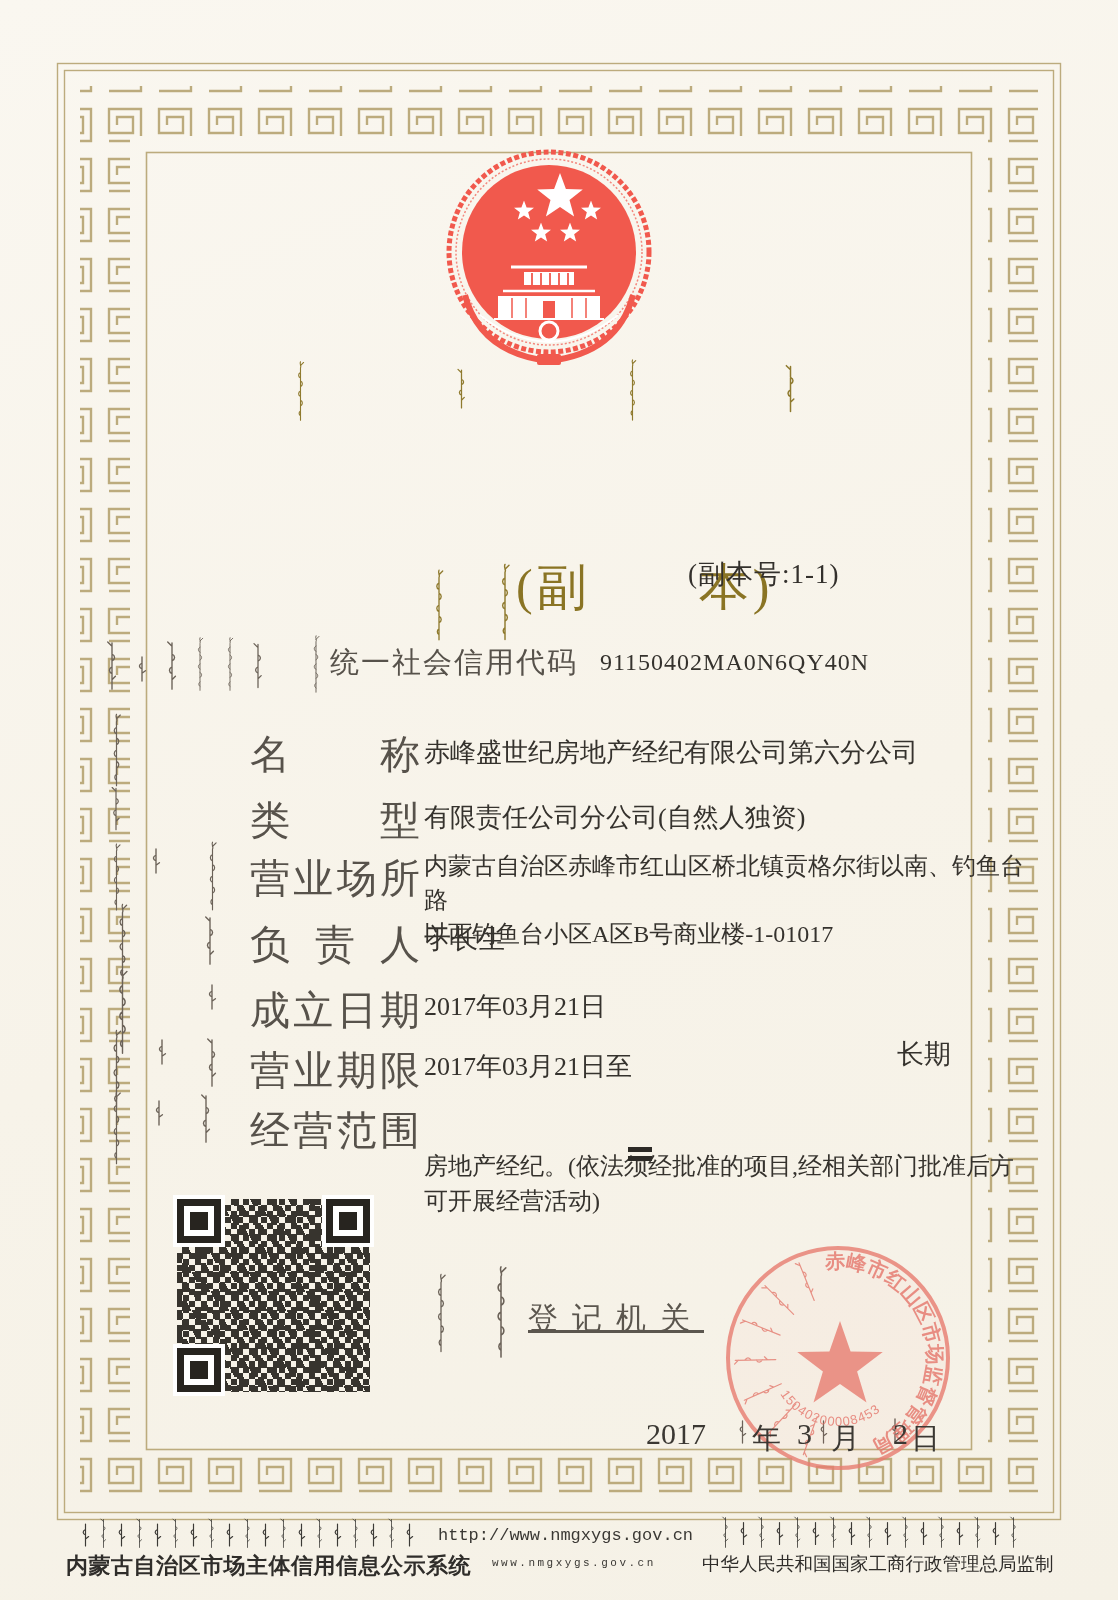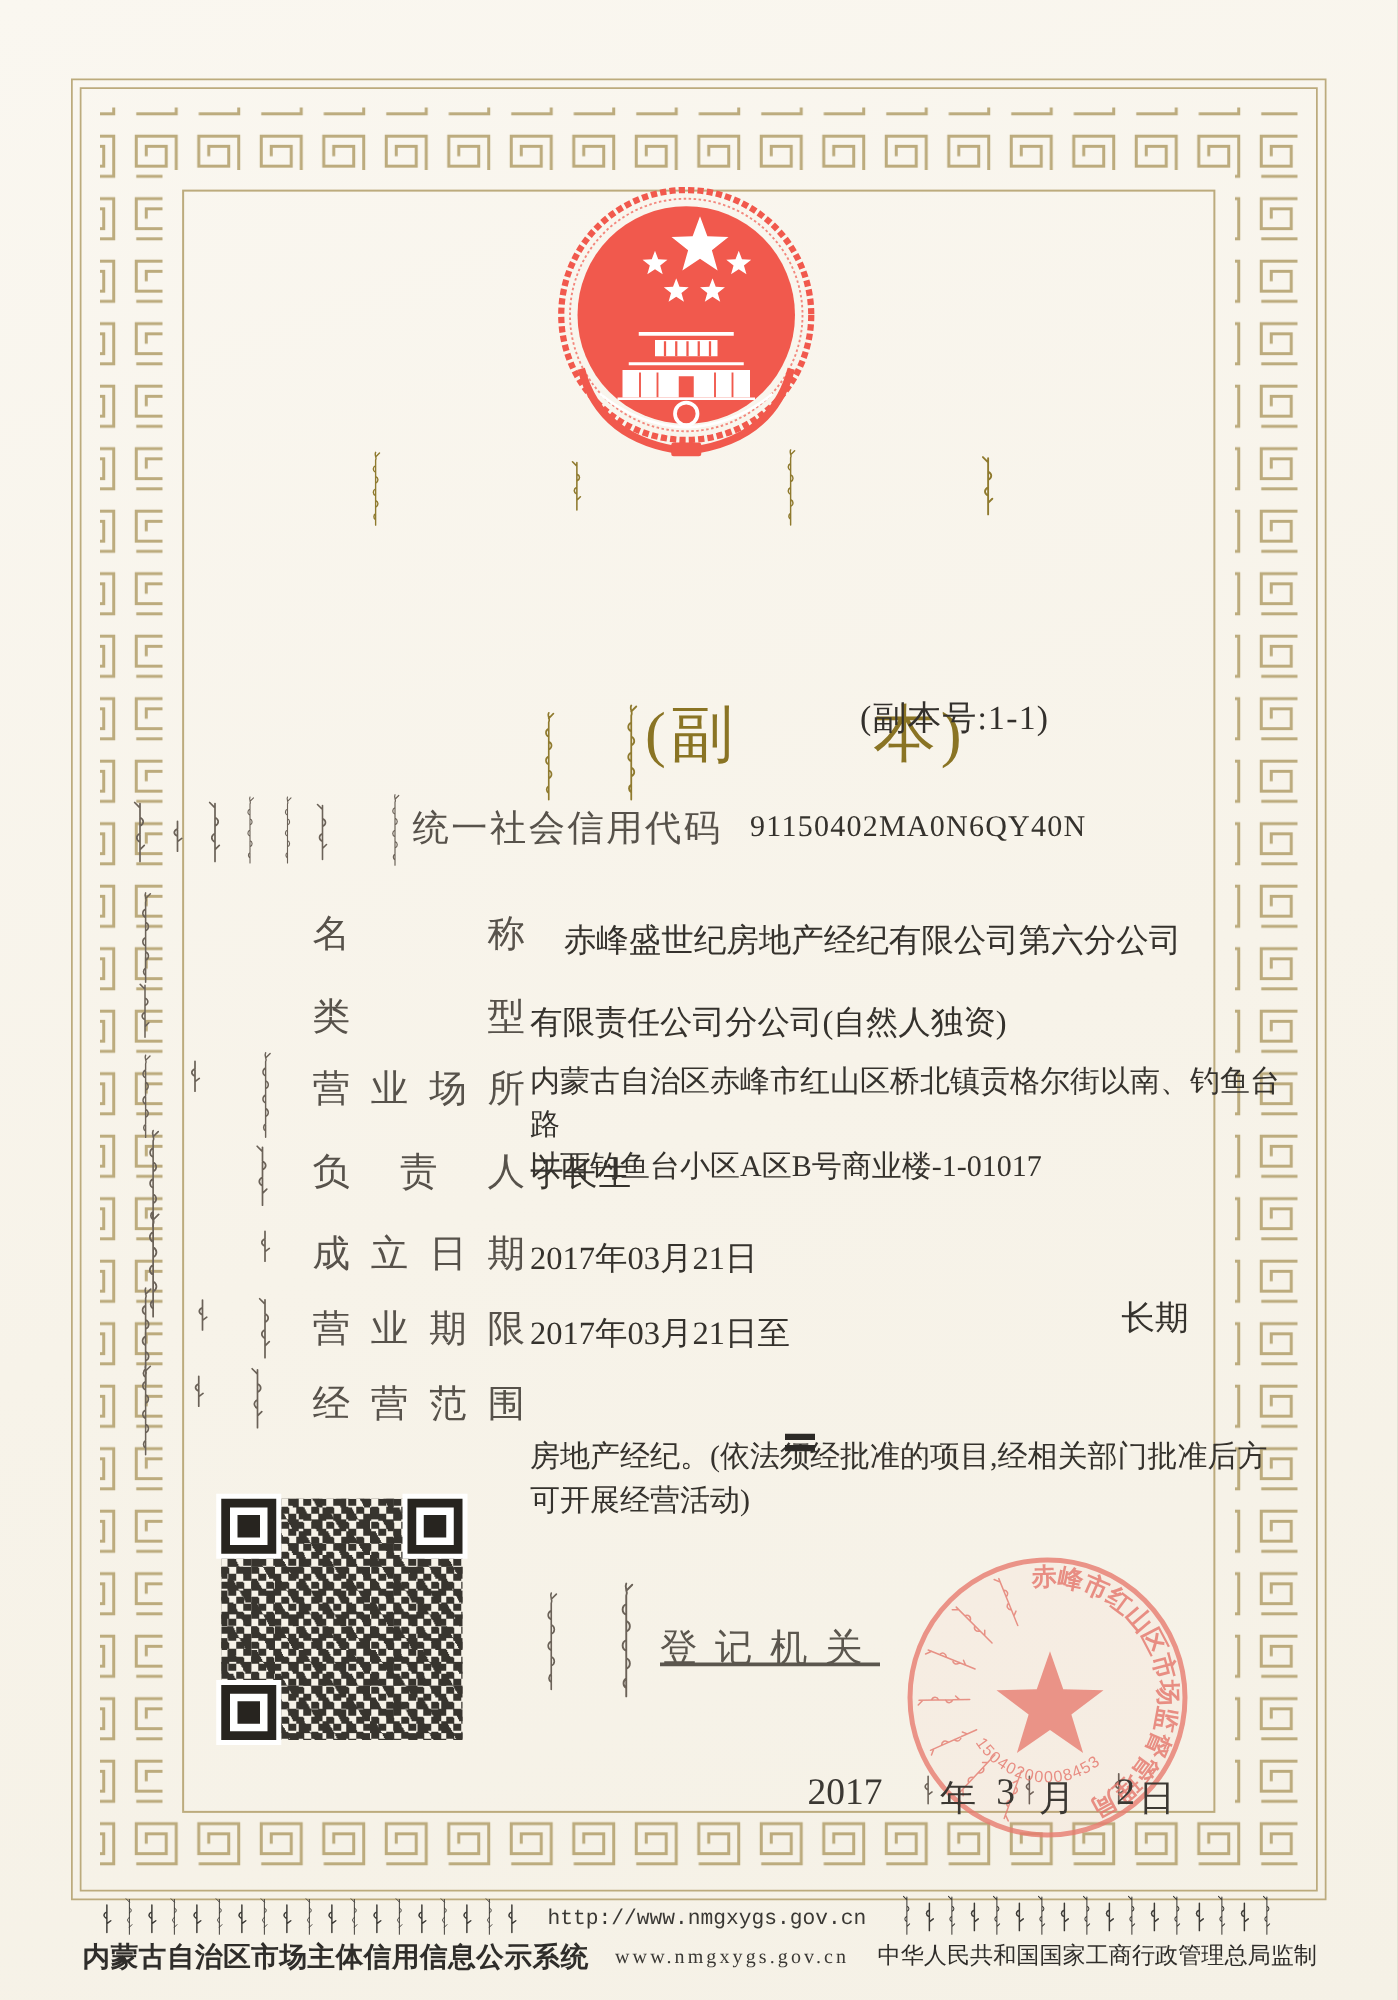--- a/index.html
+++ b/index.html
@@ -6,27 +6,27 @@
   .page{position:relative;width:1118px;height:1600px;margin:0 auto;
         background:linear-gradient(160deg,#faf7f0 0%,#f7f3e9 55%,#f5f1e6 100%);
         font-family:"Liberation Serif","DejaVu Serif",serif;overflow:hidden;}
   .layer{position:absolute;left:0;top:0;width:1118px;height:1600px;pointer-events:none;}
 
   .title{position:absolute;left:256px;top:428px;font-family:"Liberation Sans","DejaVu Sans",sans-serif;
          font-weight:700;font-size:96px;letter-spacing:64px;white-space:nowrap;color:#7c671d;}
   .subtitle{position:absolute;left:516px;top:554px;font-size:50px;color:#8a7424;letter-spacing:4px;white-space:nowrap;}
   .copyno{position:absolute;left:688px;top:556px;font-size:27px;color:#33302c;letter-spacing:1px;}
 
-  .lab{position:absolute;left:250px;width:170px;font-size:30px;color:#57524b;
+  .lab{position:absolute;left:250px;width:170px;font-size:40px;color:#57524b;
        text-align:justify;text-align-last:justify;}
   .val{position:absolute;left:424px;font-size:26px;color:#35322d;white-space:pre-line;}
   .lab-credit{position:absolute;left:330px;top:643px;font-size:29px;letter-spacing:2px;color:#57524b;white-space:nowrap;}
   .val-credit{position:absolute;left:600px;top:649px;font-size:24px;letter-spacing:1px;color:#35322d;}
 
-  .v-name{top:735px;margin-left:27px;}      .l-name{top:727px;}
+  .v-name{top:735px;}      .l-name{top:727px;}
   .v-type{top:800px;}      .l-type{top:793px;}
   .v-prem{top:849px;font-size:24px;line-height:34px;width:610px;}  .l-prem{top:851px;}
   .v-pers{top:921px;font-size:27px;} .l-pers{top:917px;}
   .v-est{top:989px;}       .l-est{top:983px;}
   .v-term{top:1049px;}     .l-term{top:1043px;}
   .v-term-extra{position:absolute;left:897px;top:1036px;font-size:27px;color:#35322d;}
   .v-scope{top:1101px;font-size:24px;line-height:35px;width:610px;margin-top:48px;} .l-scope{top:1103px;}
   .scope-mark{position:absolute;left:628px;top:1147px;width:24px;}
   .scope-mark i{display:block;height:5px;background:#2c2a26;margin-bottom:4px;}
 
@@ -42,22 +42,22 @@
     background-size:12px 12px,19px 19px;background-position:0 0,5px 7px;opacity:.92;}
   .qr .f{position:absolute;width:44px;height:44px;background:#fff;border:7px solid #27241f;
          box-sizing:border-box;box-shadow:0 0 0 4px #fff;}
   .qr .f::after{content:"";position:absolute;left:6px;top:6px;width:18px;height:18px;background:#27241f;}
   .f.tl{left:2px;top:2px;} .f.tr{right:2px;top:2px;} .f.bl{left:2px;bottom:2px;}
 
   .foot-url{position:absolute;left:438px;top:1526px;font-family:"Liberation Mono","DejaVu Sans Mono",monospace;
             font-size:17px;color:#3a3834;}
   .foot-sys{position:absolute;left:66px;top:1551px;font-family:"Liberation Sans","DejaVu Sans",sans-serif;
             font-weight:700;font-size:22px;color:#2f2d2a;letter-spacing:0.5px;}
-  .foot-www{position:absolute;left:492px;top:1557px;font-family:Liberation Serif, serif;
-            font-size:16px;letter-spacing:2.5px;color:#3a3834;text-align:center;}
+  .foot-www{position:absolute;left:492px;top:1557px;font-family:Liberation Mono, monospace;
+            font-size:11px;letter-spacing:2.5px;color:#3a3834;text-align:center;}
   .foot-maker{position:absolute;left:702px;top:1551px;font-family:"Liberation Sans","DejaVu Sans",sans-serif;
             font-weight:400;font-size:18.5px;color:#2f2d2a;}
 </style>
 </head>
 <body>
 
 <div class="page">
 
   <svg class="layer" viewBox="0 0 1118 1600" xmlns="http://www.w3.org/2000/svg">
     <defs>

